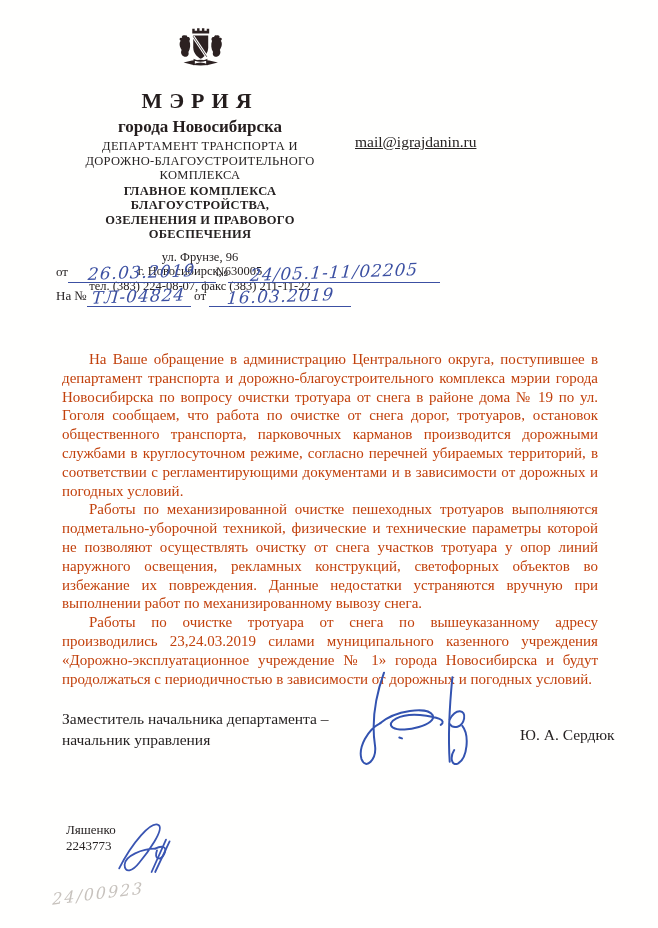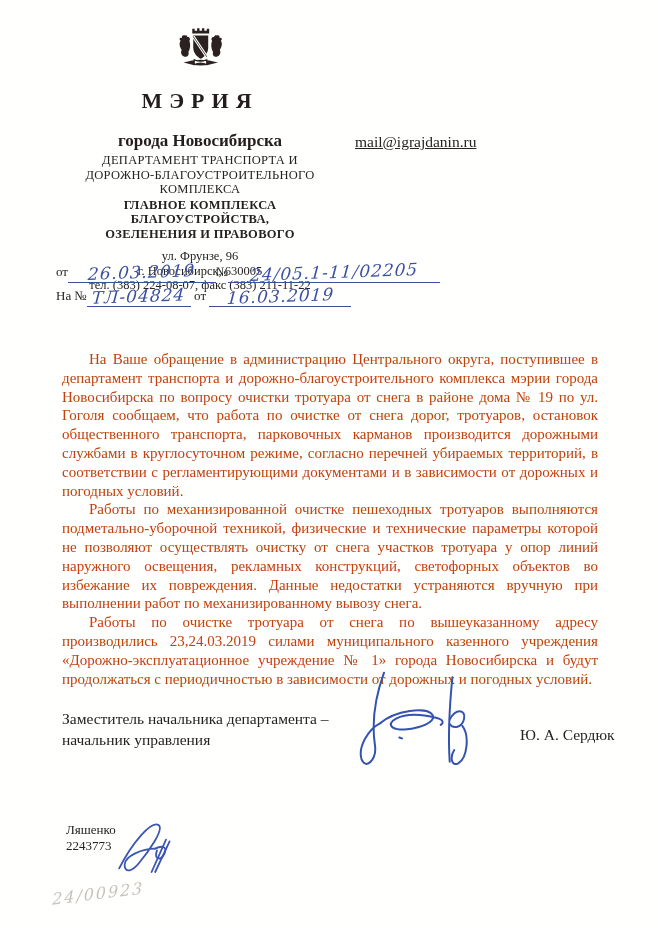--- a/index.html
+++ b/index.html
@@ -18,21 +18,21 @@
     position: absolute;
     left: 40px; top: 26px;
     width: 320px;
     text-align: center;
   }
   .emblem-wrap { width: 100%; display: flex; justify-content: center; margin-bottom: 4px; }
   .org-title {
     font-size: 22px; font-weight: bold; letter-spacing: 7px;
     color: #241d1d; margin-top: 12px;
   }
-  .org-subtitle { font-size: 17px; font-weight: bold; color: #241d1d; margin-top: 17px; }
+  .org-subtitle { font-size: 17px; font-weight: bold; color: #241d1d; margin-top: 3px; }
   .dept-line { font-size: 12.5px; line-height: 14.5px; letter-spacing: 0.3px; }
   .division-line { font-size: 12.5px; line-height: 14.5px; font-weight: bold; letter-spacing: 0.3px; }
   .dept-block { margin-top: 2px; }
   .division-block { margin-top: 1px; }
   .address-block { margin-top: 8px; }
   .address-line { font-size: 12.5px; line-height: 14.5px; }
 
   
   .email {
     position: absolute; left: 355px; top: 133px;
@@ -129,20 +129,21 @@
     <div class="org-subtitle">города Новосибирска</div>
     <div class="dept-block">
       <div class="dept-line">ДЕПАРТАМЕНТ ТРАНСПОРТА И</div>
       <div class="dept-line">ДОРОЖНО-БЛАГОУСТРОИТЕЛЬНОГО</div>
       <div class="dept-line">КОМПЛЕКСА</div>
     </div>
     <div class="division-block">
       <div class="division-line">ГЛАВНОЕ КОМПЛЕКСА</div>
       <div class="division-line">БЛАГОУСТРОЙСТВА,</div>
       <div class="division-line">ОЗЕЛЕНЕНИЯ И ПРАВОВОГО</div>
+      <div class="division-line">ОБЕСПЕЧЕНИЯ</div>
     </div>
     <div class="address-block">
       <div class="address-line">ул. Фрунзе, 96</div>
       <div class="address-line">г. Новосибирск, 630005</div>
       <div class="address-line">тел. (383) 224-08-07, факс (383) 211-11-22</div>
     </div>
   </div>
 
   <div class="email">mail@igrajdanin.ru</div>
 

